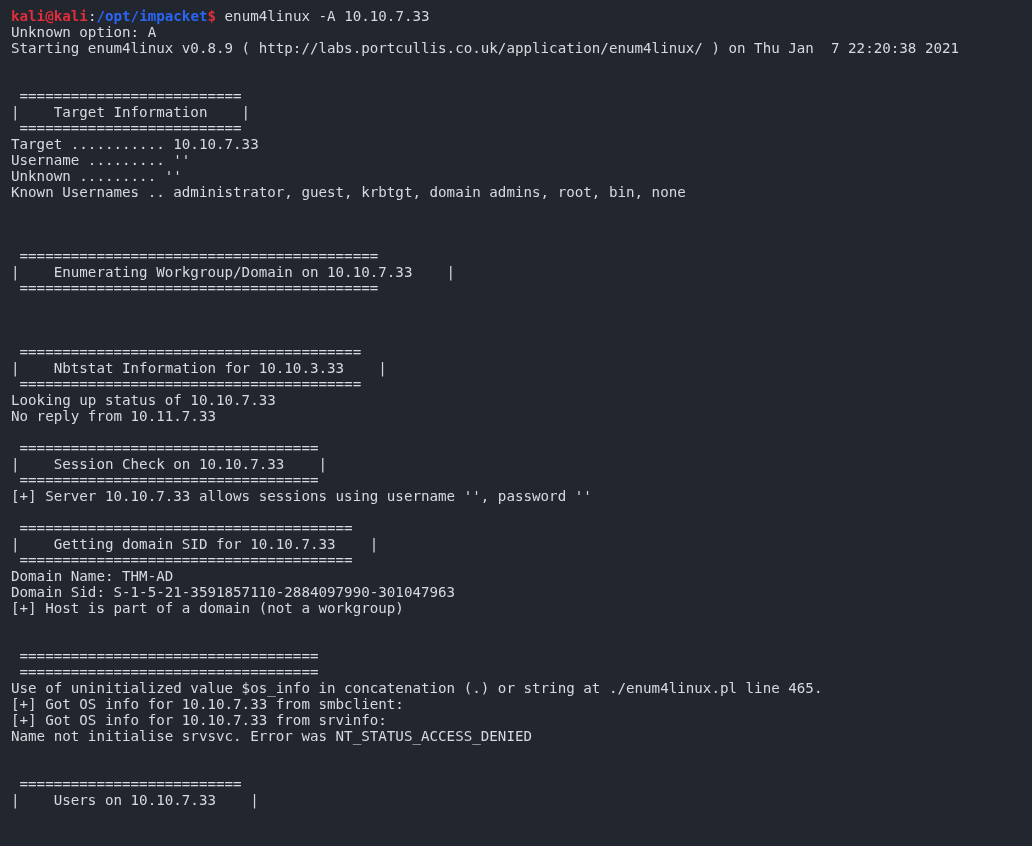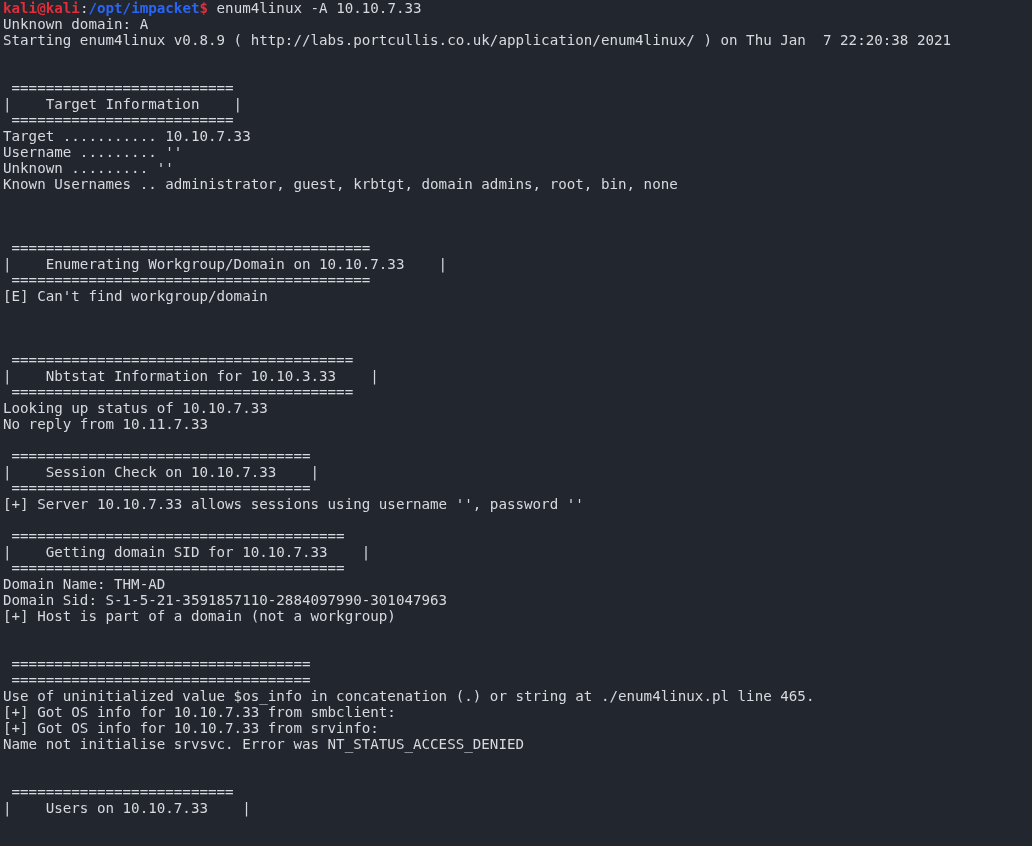--- a/index.html
+++ b/index.html
@@ -15,21 +15,21 @@
   }
   #terminal {
     width: 1032px;
     height: 846px;
     background: #22262e;
     font-family: "DejaVu Sans Mono", "Liberation Mono", monospace;
     font-size: 14.2px;
     line-height: 16px;
     letter-spacing: 0px;
     color: #d6d9de;
-    padding: 0;
+    padding: 8px;
     box-sizing: border-box;
     -webkit-font-smoothing: antialiased;
   }
   #terminal .line {
     white-space: pre;
     height: 16px;
     padding-left: 3px;
     font-variant-ligatures: none;
   }
   #terminal .line.blank {
@@ -56,38 +56,37 @@
   .out {
     color: #d6d9de;
   }
 </style>
 </head>
 <body>
 
 <div id="terminal">
   <div class="line"><span class="pr-user">kali@kali</span><span class="pr-colon">:</span><span class="pr-path">/opt/impacket</span><span class="pr-dollar">$</span><span class="cmd"> enum4linux -A 10.10.7.33</span></div>
   <div id="output">
-      <div class="line out">Unknown domain: A</div>
+      <div class="line out">Unknown option: A</div>
       <div class="line out">Starting enum4linux v0.8.9 ( http://labs.portcullis.co.uk/application/enum4linux/ ) on Thu Jan  7 22:20:38 2021</div>
       <div class="line out blank">&nbsp;</div>
       <div class="line out blank">&nbsp;</div>
       <div class="line out"> ==========================</div>
       <div class="line out">|    Target Information    |</div>
       <div class="line out"> ==========================</div>
       <div class="line out">Target ........... 10.10.7.33</div>
       <div class="line out">Username ......... ''</div>
       <div class="line out">Unknown ......... ''</div>
       <div class="line out">Known Usernames .. administrator, guest, krbtgt, domain admins, root, bin, none</div>
       <div class="line out blank">&nbsp;</div>
       <div class="line out blank">&nbsp;</div>
       <div class="line out blank">&nbsp;</div>
       <div class="line out"> ==========================================</div>
       <div class="line out">|    Enumerating Workgroup/Domain on 10.10.7.33    |</div>
       <div class="line out"> ==========================================</div>
-      <div class="line out">[E] Can't find workgroup/domain</div>
       <div class="line out blank">&nbsp;</div>
       <div class="line out blank">&nbsp;</div>
       <div class="line out blank">&nbsp;</div>
       <div class="line out"> ========================================</div>
       <div class="line out">|    Nbtstat Information for 10.10.3.33    |</div>
       <div class="line out"> ========================================</div>
       <div class="line out">Looking up status of 10.10.7.33</div>
       <div class="line out">No reply from 10.11.7.33</div>
       <div class="line out blank">&nbsp;</div>
       <div class="line out"> ===================================</div>

